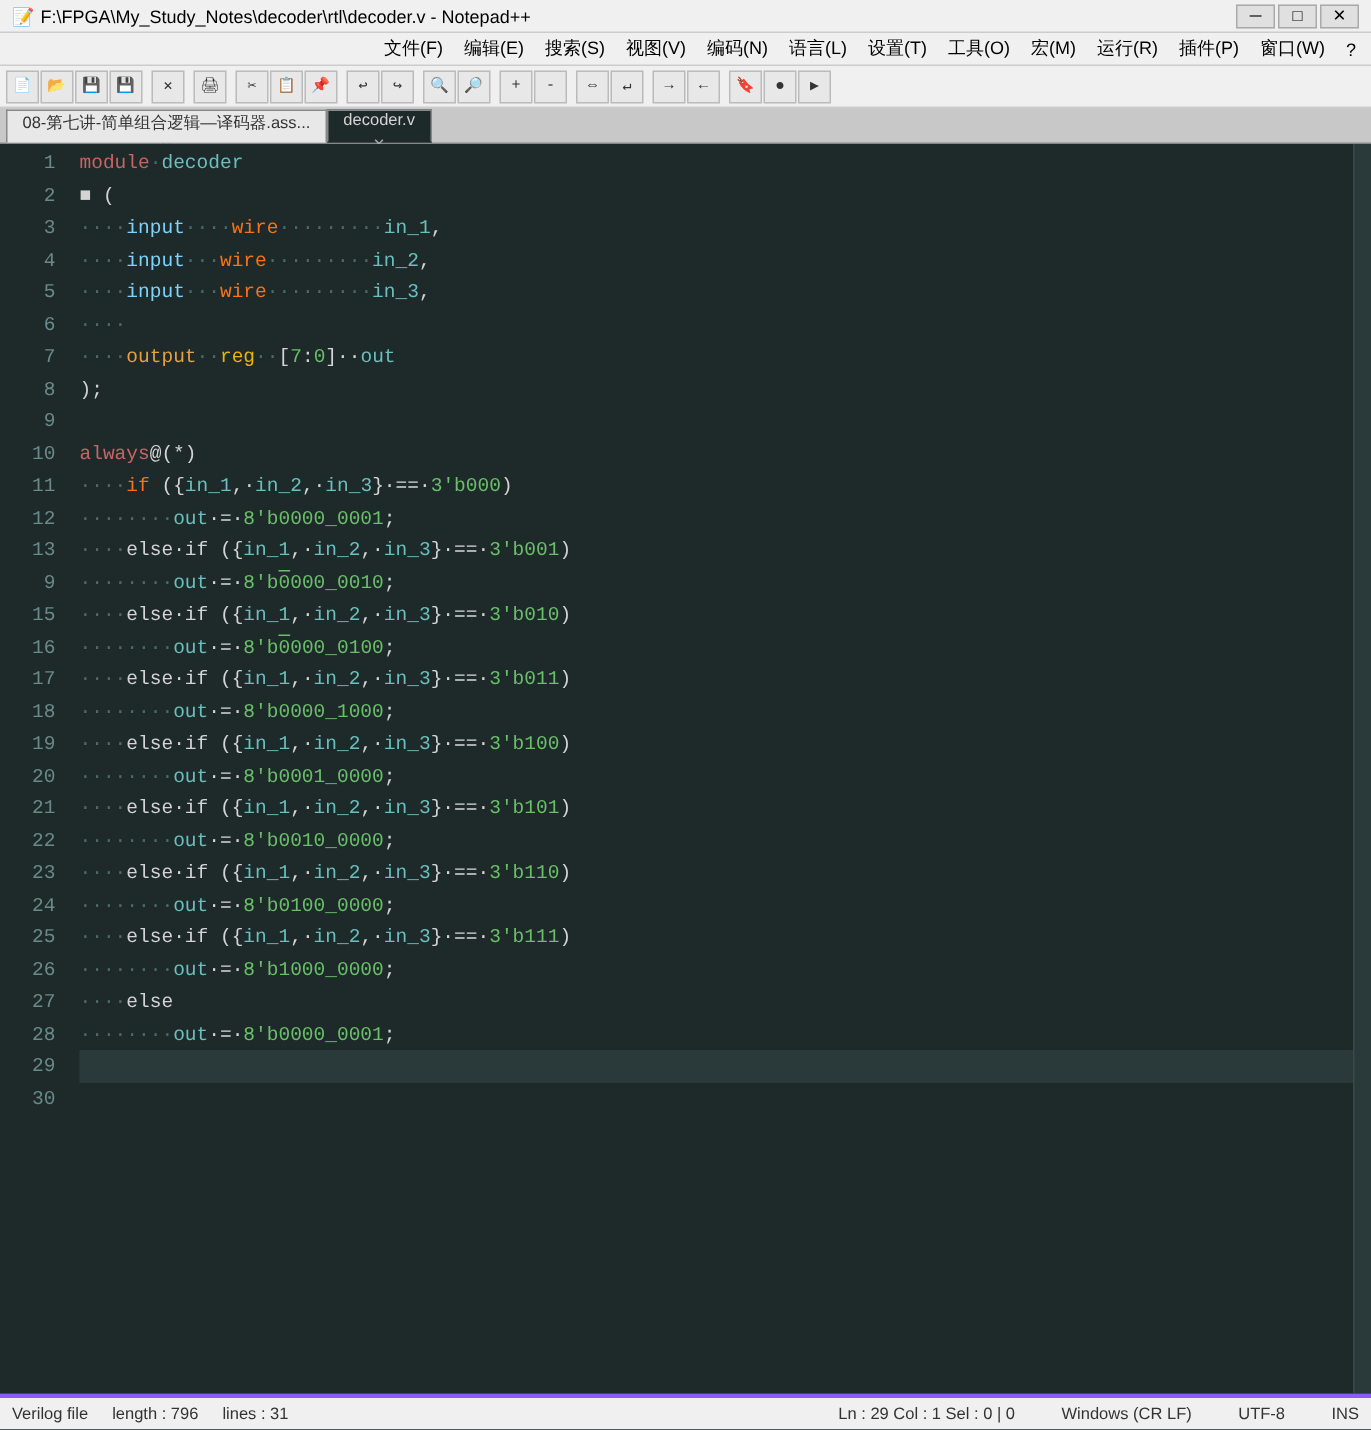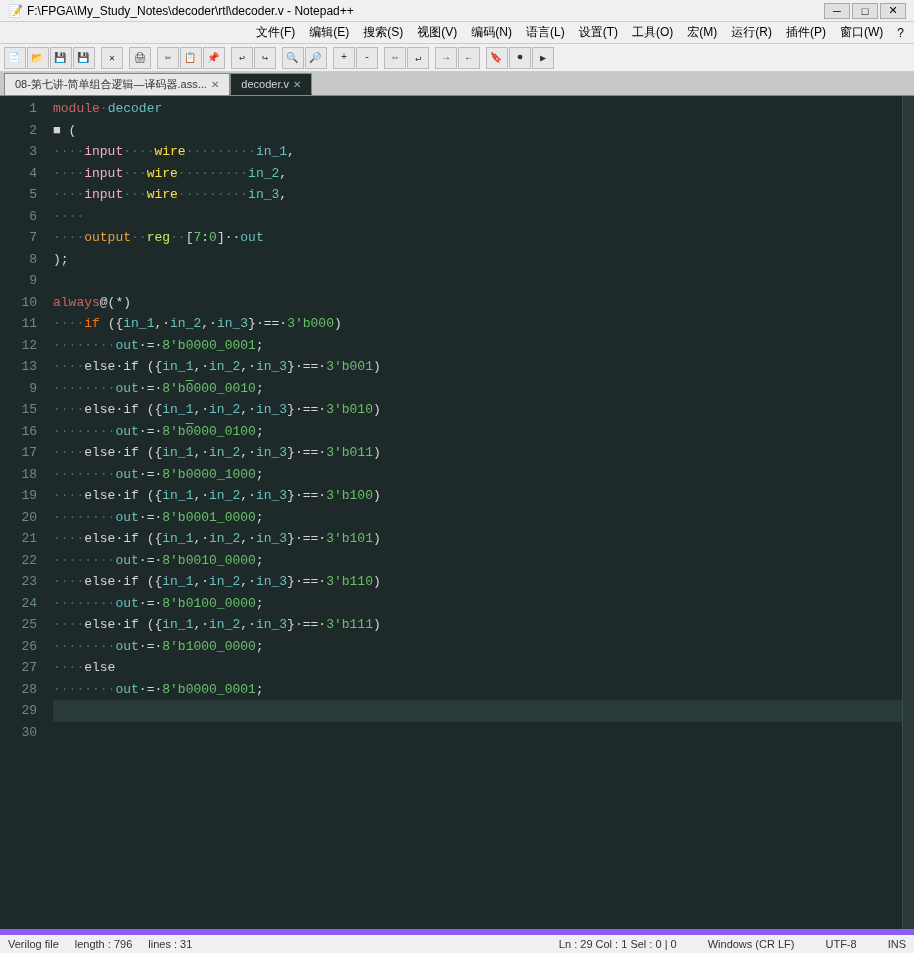--- a/index.html
+++ b/index.html
@@ -82,20 +82,21 @@
       display: flex;
       align-items: center;
       font-family: Arial, sans-serif;
       font-size: 11px;
       background: #e8e8e8;
       border: 1px solid #888;
       border-bottom: none;
       cursor: pointer;
       gap: 4px;
       color: #333;
+      flex-direction: column;
     }
     .tab.active {
       background: #1e2a2a;
       color: #d4d4d4;
       border-bottom: 1px solid #1e2a2a;
       margin-top: 16px;
     }
     .tab-close { font-size: 10px; color: #666; }
     .tab.active .tab-close { color: #aaa; }
 
@@ -148,34 +149,34 @@
       background: #2a3a3a;
       border-left: 1px solid #3a4a4a;
     }
 
     
     .kw-module { color: #c86464; }
     .kw-always { color: #c86464; }
     .kw-endmodule { color: #c86464; }
     .kw-if { color: #f97316; font-family: Liberation Mono, monospace; }
     .kw-else { color: #d4d4d4; }
-    .kw-input { color: #f9a8d4; }
+    .kw-input { color: #7dd3fc; }
     .kw-output { color: #e8a040; }
-    .kw-wire { color: #fde047; }
-    .kw-reg { color: #bef264; }
+    .kw-wire { color: #f97316; }
+    .kw-reg { color: #eab308; }
     .num { color: #6abf6a; }
     .signal { color: #6abfbf; }
     .dot { color: #4a6a6a; }
     .punct { color: #d4d4d4; }
 
     
     #statusbar {
       height: 24px;
       background: #f0f0f0;
-      border-top: 6px solid #8b5cf6;
+      border-top: 3px solid #8b5cf6;
       display: flex;
       align-items: center;
       font-family: Arial, sans-serif;
       font-size: 11px;
       color: #333;
       padding: 0 8px;
       justify-content: space-between;
     }
     #statusbar-left { display: flex; gap: 16px; }
     #statusbar-right { display: flex; gap: 31px; }

